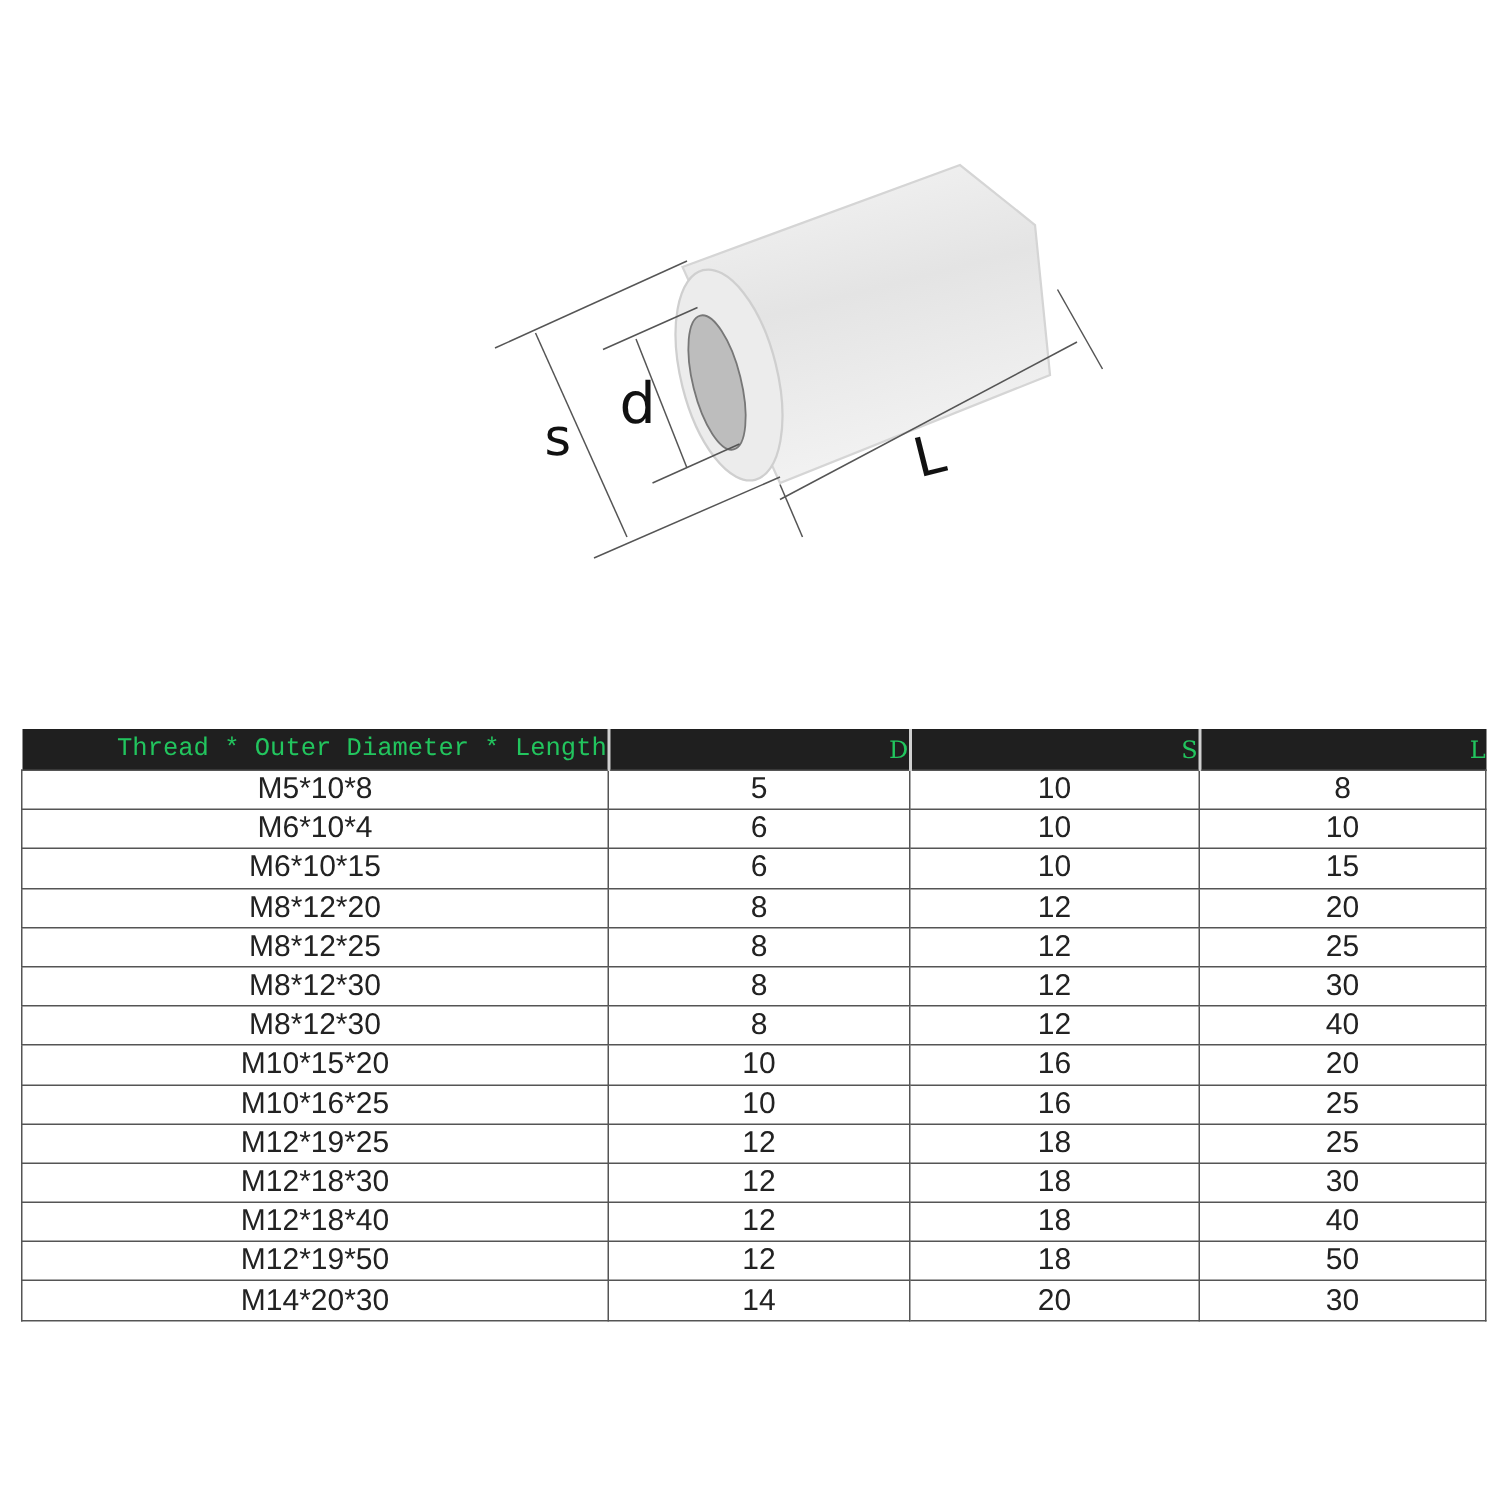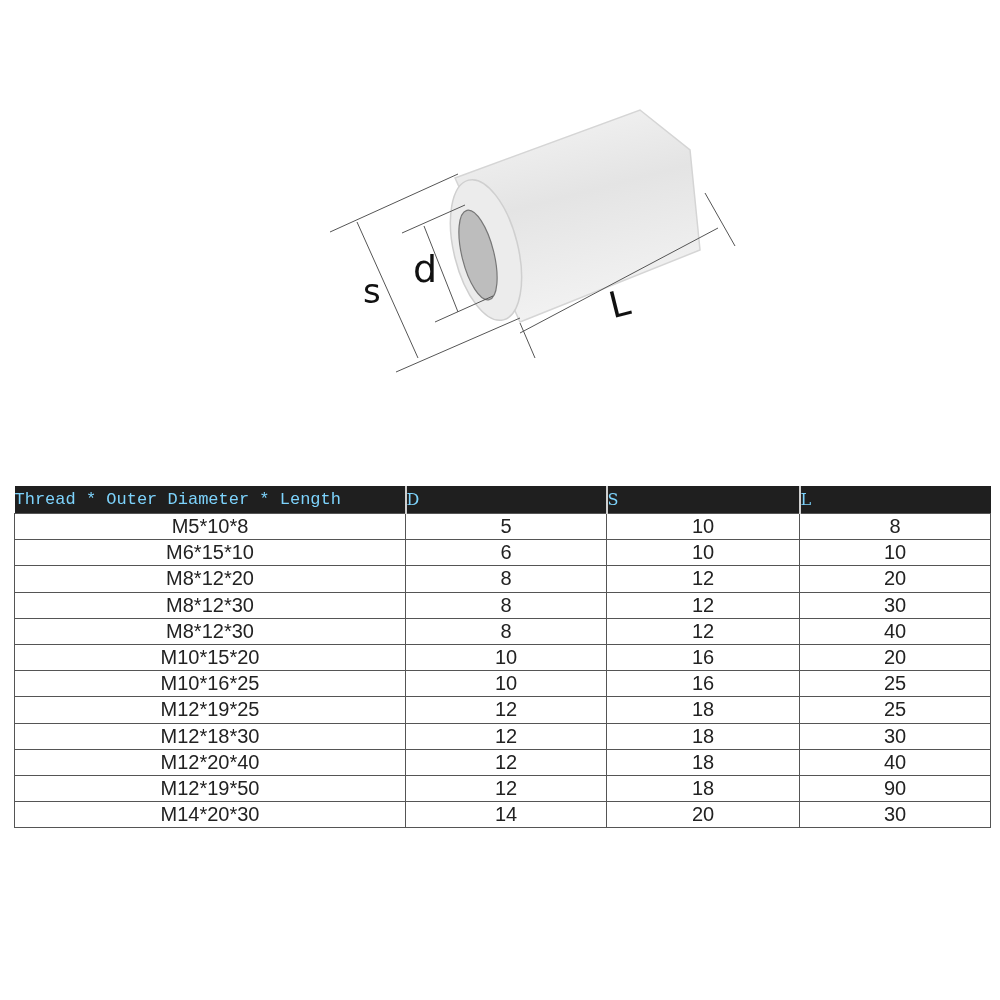--- a/index.html
+++ b/index.html
@@ -1,19 +1,19 @@
 <!DOCTYPE html>
 <html><head>
 <meta charset="utf-8">
 <style>
   html, body { margin:0; padding:0; background:#fff; }
   body { width:1000px; height:1000px; position:relative; overflow:hidden; font-family:"DejaVu Sans", sans-serif; }
   #diagram { position:absolute; left:0; top:0; width:1000px; height:470px; }
   #spec-table { position:absolute; left:14px; top:486px; width:976px; border-collapse:collapse; table-layout:fixed; }
-  #spec-table th { background:#1f1f1f; color:#7dd3fc; font-family:"DejaVu Serif", serif; font-weight:normal; font-size:16px; height:27px; padding:0; border-left:2px solid #d0d0d0; text-align:left; }
+  #spec-table th { background:#1f1f1f; color:#22c55e; font-family:"DejaVu Serif", serif; font-weight:normal; font-size:16px; height:27px; padding:0; border-left:2px solid #d0d0d0; text-align:right; }
   #spec-table th:first-child { border-left:none; font-family:"Liberation Mono", monospace; font-size:17px; }
   #spec-table td { height:25.2px; padding:0; border:1px solid #555; text-align:center; font-family:"Liberation Sans", sans-serif; font-size:20px; color:#222; line-height:25px; }
   #spec-table col.c1 { width:391px; }
   #spec-table col.c2 { width:201px; }
   #spec-table col.c3 { width:193px; }
   #spec-table col.c4 { width:191px; }
 </style>
 </head>
 <body>
 
@@ -63,30 +63,42 @@
     </tr>
   </thead>
   <tbody id="tbody">
       <tr>
         <td>M5*10*8</td>
         <td>5</td>
         <td>10</td>
         <td>8</td>
       </tr>
       <tr>
-        <td>M6*15*10</td>
+        <td>M6*10*4</td>
         <td>6</td>
         <td>10</td>
         <td>10</td>
+      </tr>
+      <tr>
+        <td>M6*10*15</td>
+        <td>6</td>
+        <td>10</td>
+        <td>15</td>
       </tr>
       <tr>
         <td>M8*12*20</td>
         <td>8</td>
         <td>12</td>
         <td>20</td>
+      </tr>
+      <tr>
+        <td>M8*12*25</td>
+        <td>8</td>
+        <td>12</td>
+        <td>25</td>
       </tr>
       <tr>
         <td>M8*12*30</td>
         <td>8</td>
         <td>12</td>
         <td>30</td>
       </tr>
       <tr>
         <td>M8*12*30</td>
         <td>8</td>
@@ -111,30 +123,30 @@
         <td>18</td>
         <td>25</td>
       </tr>
       <tr>
         <td>M12*18*30</td>
         <td>12</td>
         <td>18</td>
         <td>30</td>
       </tr>
       <tr>
-        <td>M12*20*40</td>
+        <td>M12*18*40</td>
         <td>12</td>
         <td>18</td>
         <td>40</td>
       </tr>
       <tr>
         <td>M12*19*50</td>
         <td>12</td>
         <td>18</td>
-        <td>90</td>
+        <td>50</td>
       </tr>
       <tr>
         <td>M14*20*30</td>
         <td>14</td>
         <td>20</td>
         <td>30</td>
       </tr>
     </tbody>
 </table>
 

